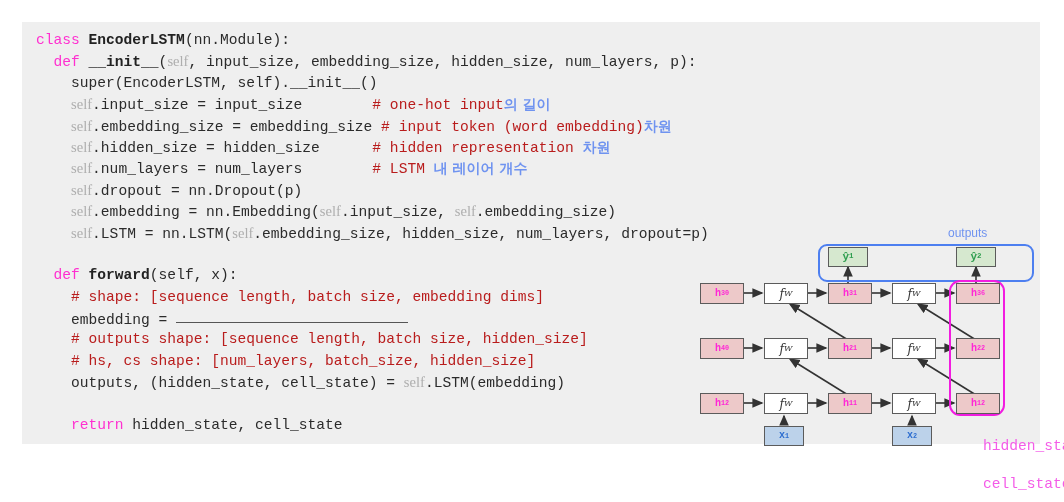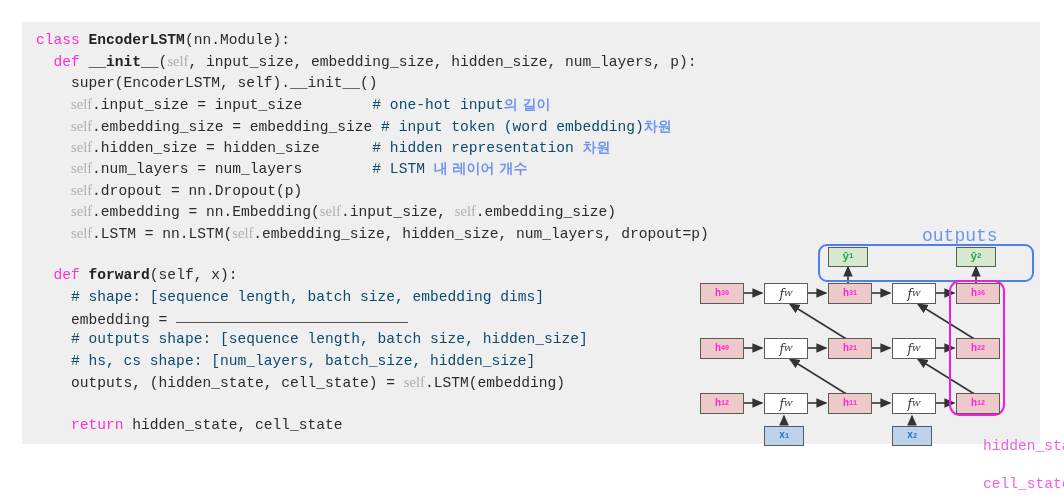--- a/index.html
+++ b/index.html
@@ -37,21 +37,21 @@
     letter-spacing: 0px;
   }
 
   .ln { display: block; height: 21.4px; white-space: pre; }
 
   .kw       { color: #ff2fd0; }
   .fnname   { color: #222222; font-weight: bold; }
   .clsname  { color: #222222; font-weight: bold; }
   .plain    { color: #2b2b2b; }
   .selfclr  { color: #aeaeae; font-family: Liberation Serif, serif; }
-  .cmt      { color: #0c4a6e; }
+  .cmt      { color: #b91c1c; }
   .cmt-ko   { color: #6f93f0; font-family: "DejaVu Sans", sans-serif; font-weight: bold; font-size: 14px; }
 
   .blank-fill {
     display: inline-block;
     width: 232px;
     border-bottom: 1.6px solid #555;
     height: 14px;
     vertical-align: baseline;
     margin-bottom: 1px;
   }
@@ -123,22 +123,23 @@
     position: absolute;
     box-sizing: border-box;
     border: 2.4px solid #f21ce0;
     border-radius: 11px;
     background: transparent;
   }
 
   .lbl-outputs {
     position: absolute;
     color: #6f93f0;
-    font-family: Liberation Mono, monospace;
-    font-size: 18px;
+    font-family: Liberation Sans, sans-serif;
+    font-size: 12px;
+    margin-left: 26px;
   }
   .lbl-hidden {
     position: absolute;
     color: #f45ce8;
     font-family: "Liberation Mono", "DejaVu Sans Mono", monospace;
     font-size: 14.6px;
     line-height: 19px;
     white-space: pre;
   }
 

